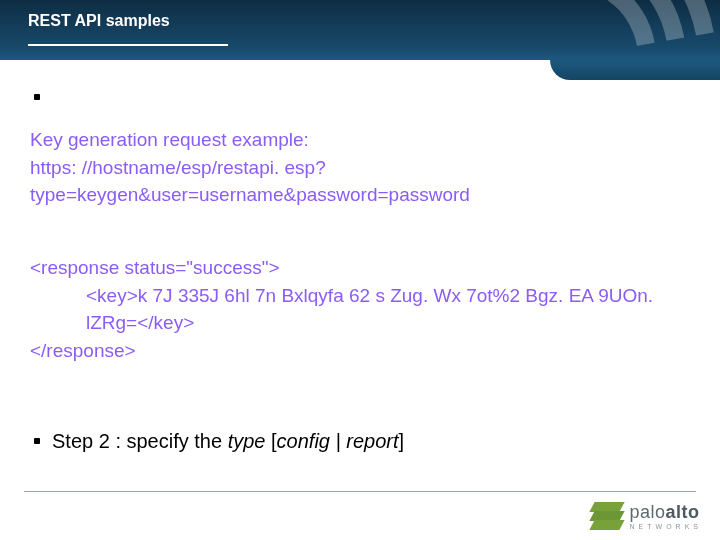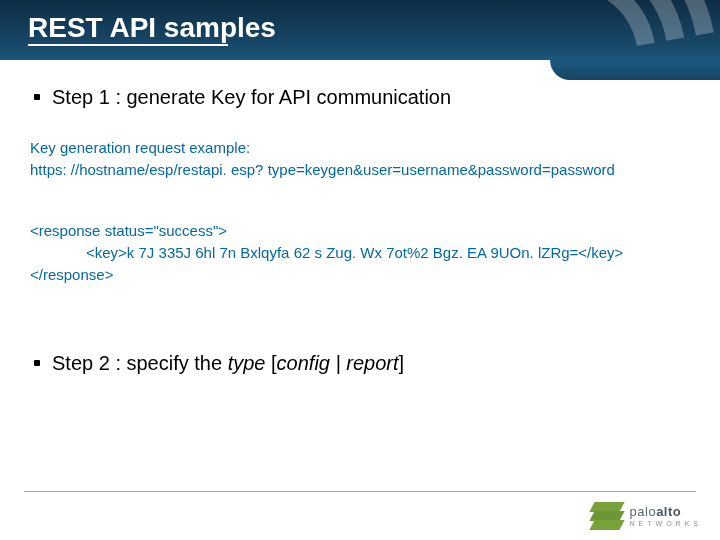--- a/index.html
+++ b/index.html
@@ -1,43 +1,43 @@
 <!DOCTYPE html>
 <html><head>
 <meta charset="utf-8">
 <style>
   html,body{margin:0;padding:0;width:720px;height:540px;background:#fff;font-family:Arial,Helvetica,sans-serif;overflow:hidden;position:relative}
   .header{position:relative;height:60px;background:linear-gradient(to bottom,#0e2d44 0%,#184a6b 80%,#1d5880 100%);color:#fff}
-  .header .title{position:absolute;left:28px;top:12px;font-size:28px;font-weight:bold;color:#fff}
+  .header .title{position:absolute;left:28px;top:12px;font-size:16px;font-weight:bold;color:#fff}
   .header .underline{position:absolute;left:28px;top:44px;width:200px;height:2px;background:#fff}
   .header .arcs{position:absolute;right:40px;top:-90px;width:260px;height:260px;pointer-events:none;opacity:.25}
   .header .arcs span{position:absolute;border-radius:50%;border:18px solid #fff;border-color:#fff transparent transparent transparent;transform:rotate(35deg)}
   .header .arcs .a1{width:260px;height:260px;left:0;top:0}
   .header .arcs .a2{width:200px;height:200px;left:30px;top:30px}
   .header .arcs .a3{width:140px;height:140px;left:60px;top:60px}
   .header .tab{position:absolute;right:0;bottom:-20px;width:170px;height:20px;background:linear-gradient(to bottom,#1d5880,#154563);border-bottom-left-radius:22px}
   .content{padding:18px 30px 0 30px;color:#000}
   .bullet{display:flex;align-items:flex-start;margin:6px 0 10px 0}
   .bullet .dot{width:6px;height:6px;background:#000;border-radius:1px;margin:10px 12px 0 4px;flex:0 0 auto}
   .bullet .txt{font-size:20px;line-height:1.35}
   .step2 .txt .type-word{font-style:italic}
   .step2 .txt .opts{font-style:italic}
-  .small{font-size:15px;line-height:1.45;color:#0369a1;margin-top:26px}
+  .small{font-size:19px;line-height:1.45;color:#8b5cf6;margin-top:26px}
   .small.resp{margin-top:18px}
   .small .indent1{padding-left:28px;display:block}
   .small .indent2{padding-left:56px;display:block}
   .footer-line{position:absolute;left:24px;right:24px;bottom:48px;height:1px;background:#9aa7ad}
   .logo{position:absolute;right:18px;bottom:10px;display:flex;align-items:center}
   .logo .mark{width:34px;height:28px;position:relative;margin-right:6px}
   .logo .mark span{position:absolute;background:#79a13a;height:10px;transform:skewX(-28deg)}
   .logo .mark .b1{width:30px;left:2px;top:0}
   .logo .mark .b2{width:30px;left:2px;top:9px;background:#6d9634}
   .logo .mark .b3{width:30px;left:2px;top:18px}
   .logo .word{display:flex;flex-direction:column;line-height:1}
-  .logo .word .main{font-size:13px;color:#5d6a70;letter-spacing:.5px}
+  .logo .word .main{font-size:18px;color:#5d6a70;letter-spacing:.5px}
   .logo .word .main b{font-weight:bold;color:#4c5a61}
   .logo .word .sub{font-size:7px;color:#8a959b;letter-spacing:4px;align-self:flex-end;margin-top:2px}
 </style>
 </head>
 <body>
 
 <div class="header">
   <div class="arcs">
     <span class="a1"></span>
       <span class="a2"></span>
@@ -45,21 +45,20 @@
   </div>
   <div class="title">REST API samples</div>
   <div class="underline"></div>
   <div class="tab"></div>
 </div>
 
 <div class="content">
 
   <div class="bullet">
     <div class="dot"></div>
-    <div class="txt">Step 1 : generate Key for API communication</div>
   </div>
 
   <div class="small">
     <span>Key  generation request example:</span><br>
     <span>https: //hostname/esp/restapi. esp? type=keygen&amp;user=username&amp;password=password</span>
   </div>
 
   <div class="small resp">
     <br>
     <span>&lt;response status="success"&gt;</span><br>

